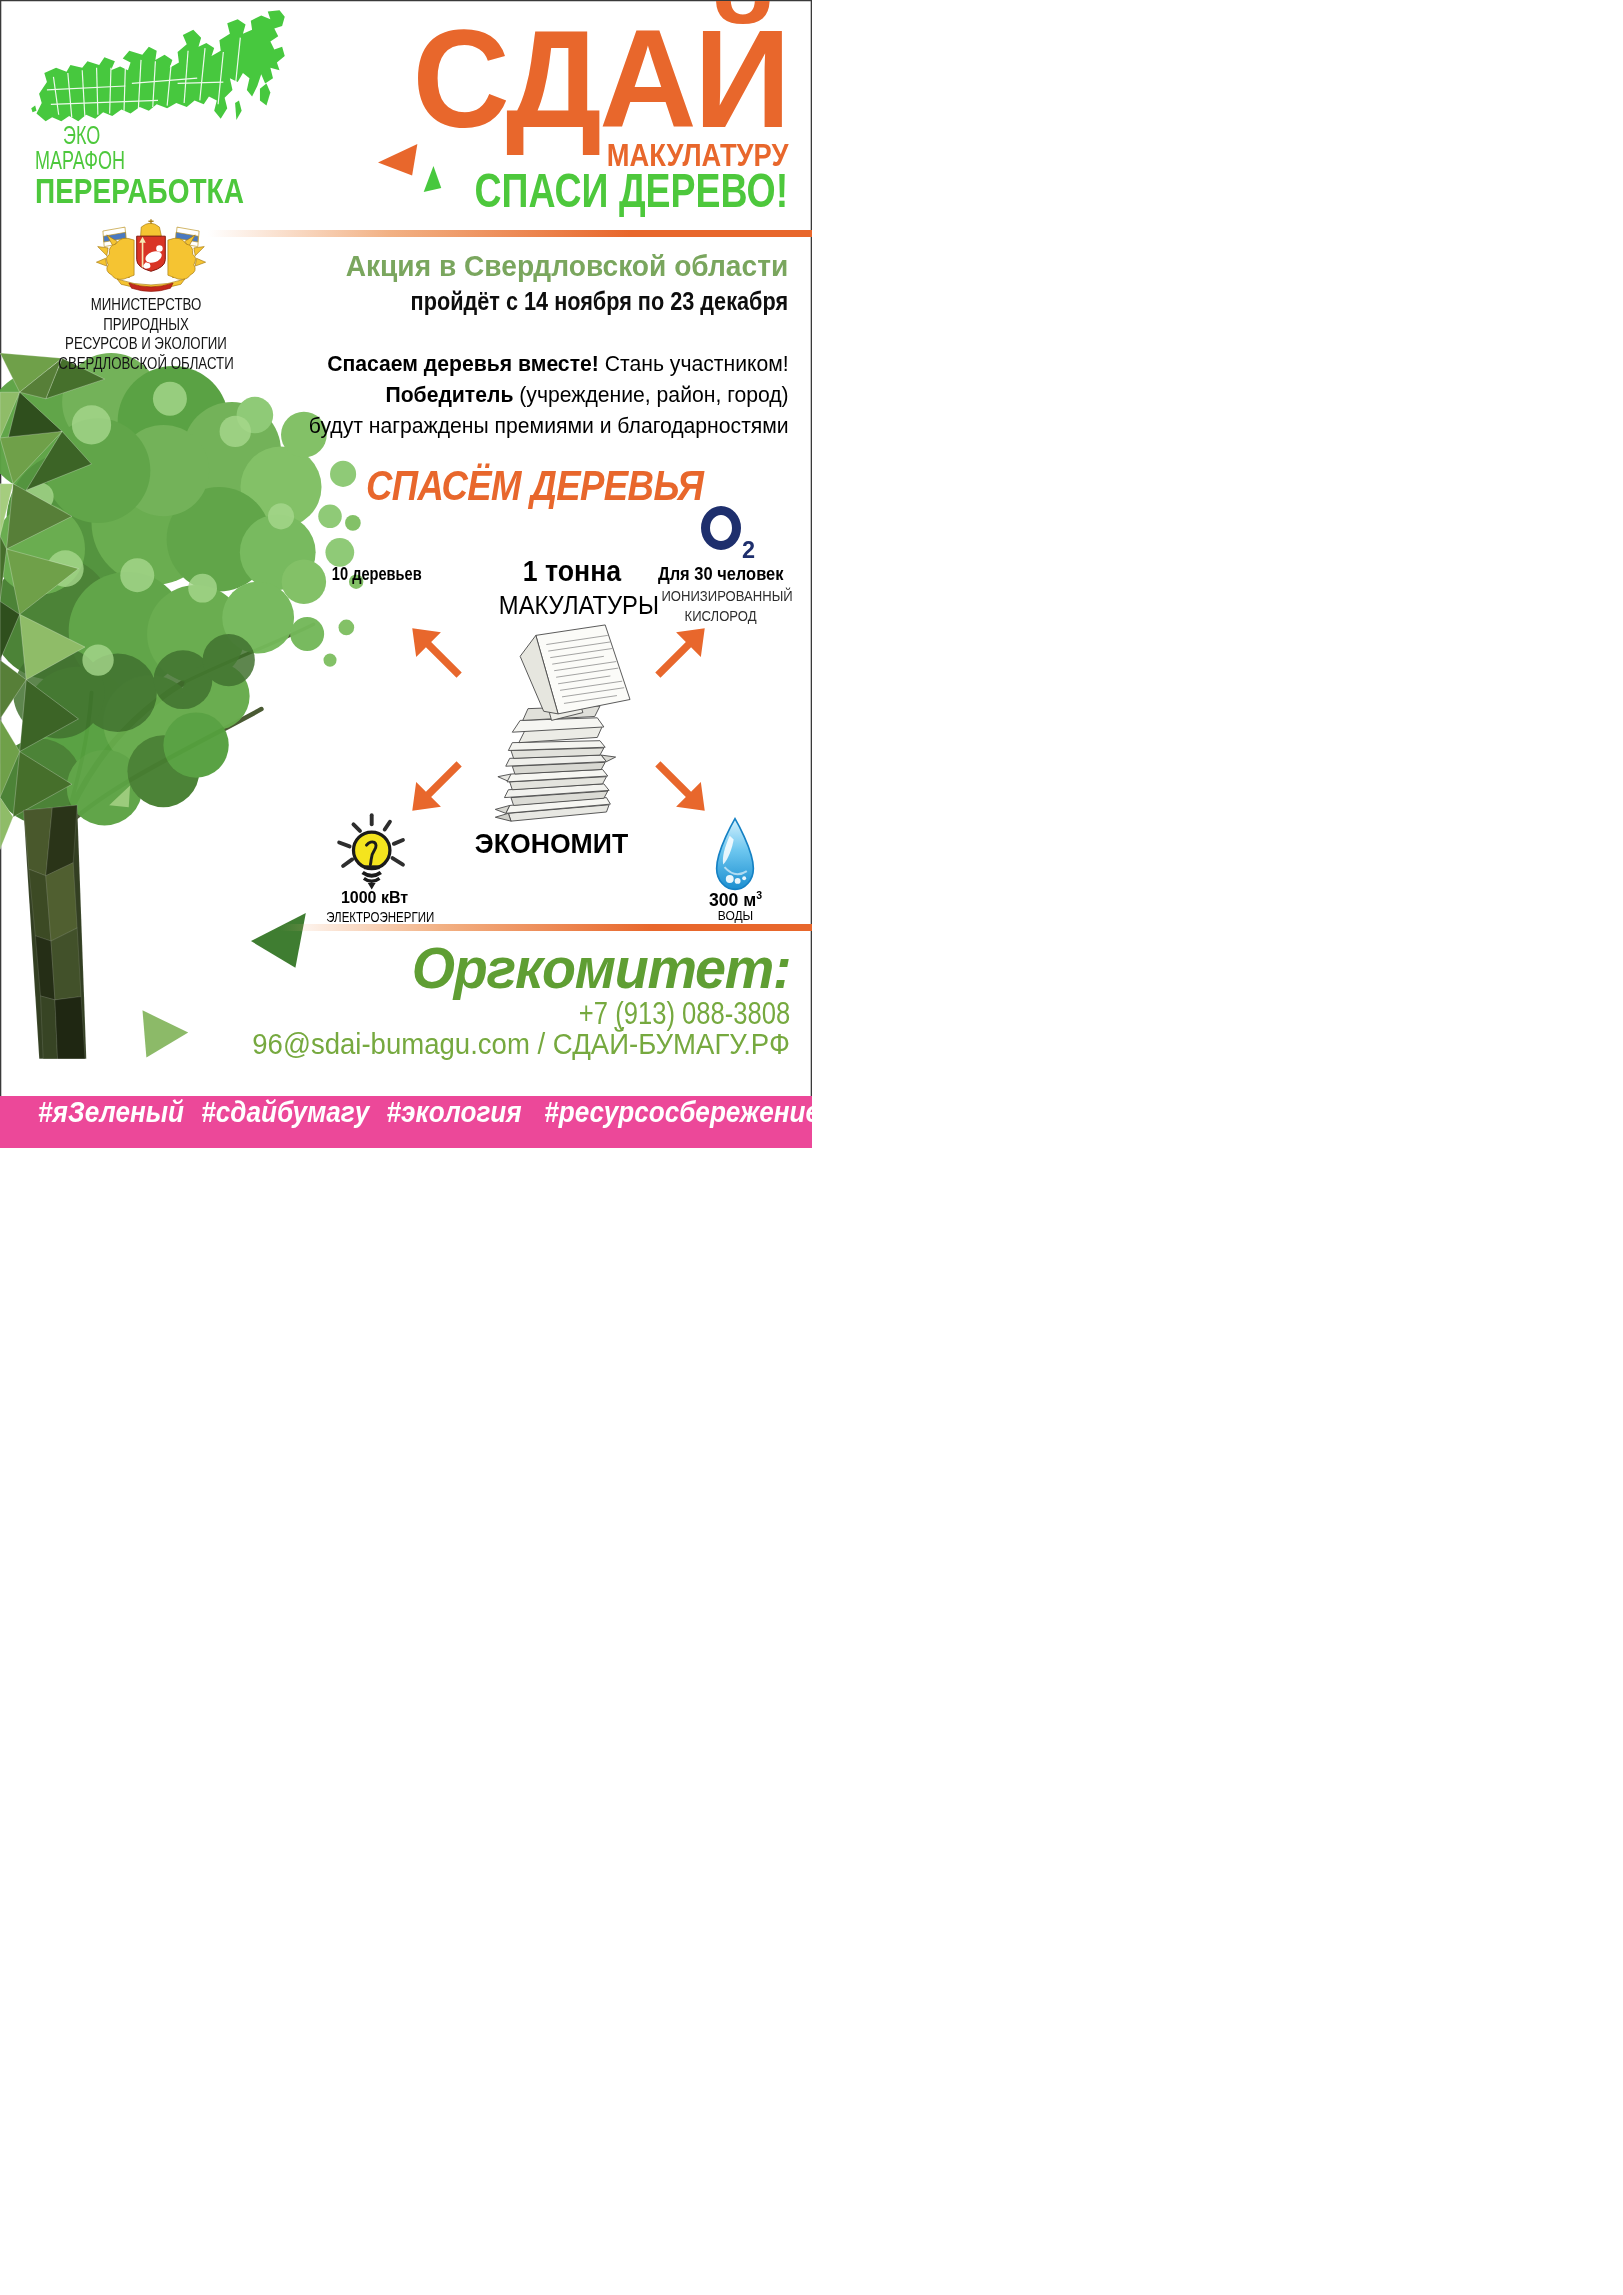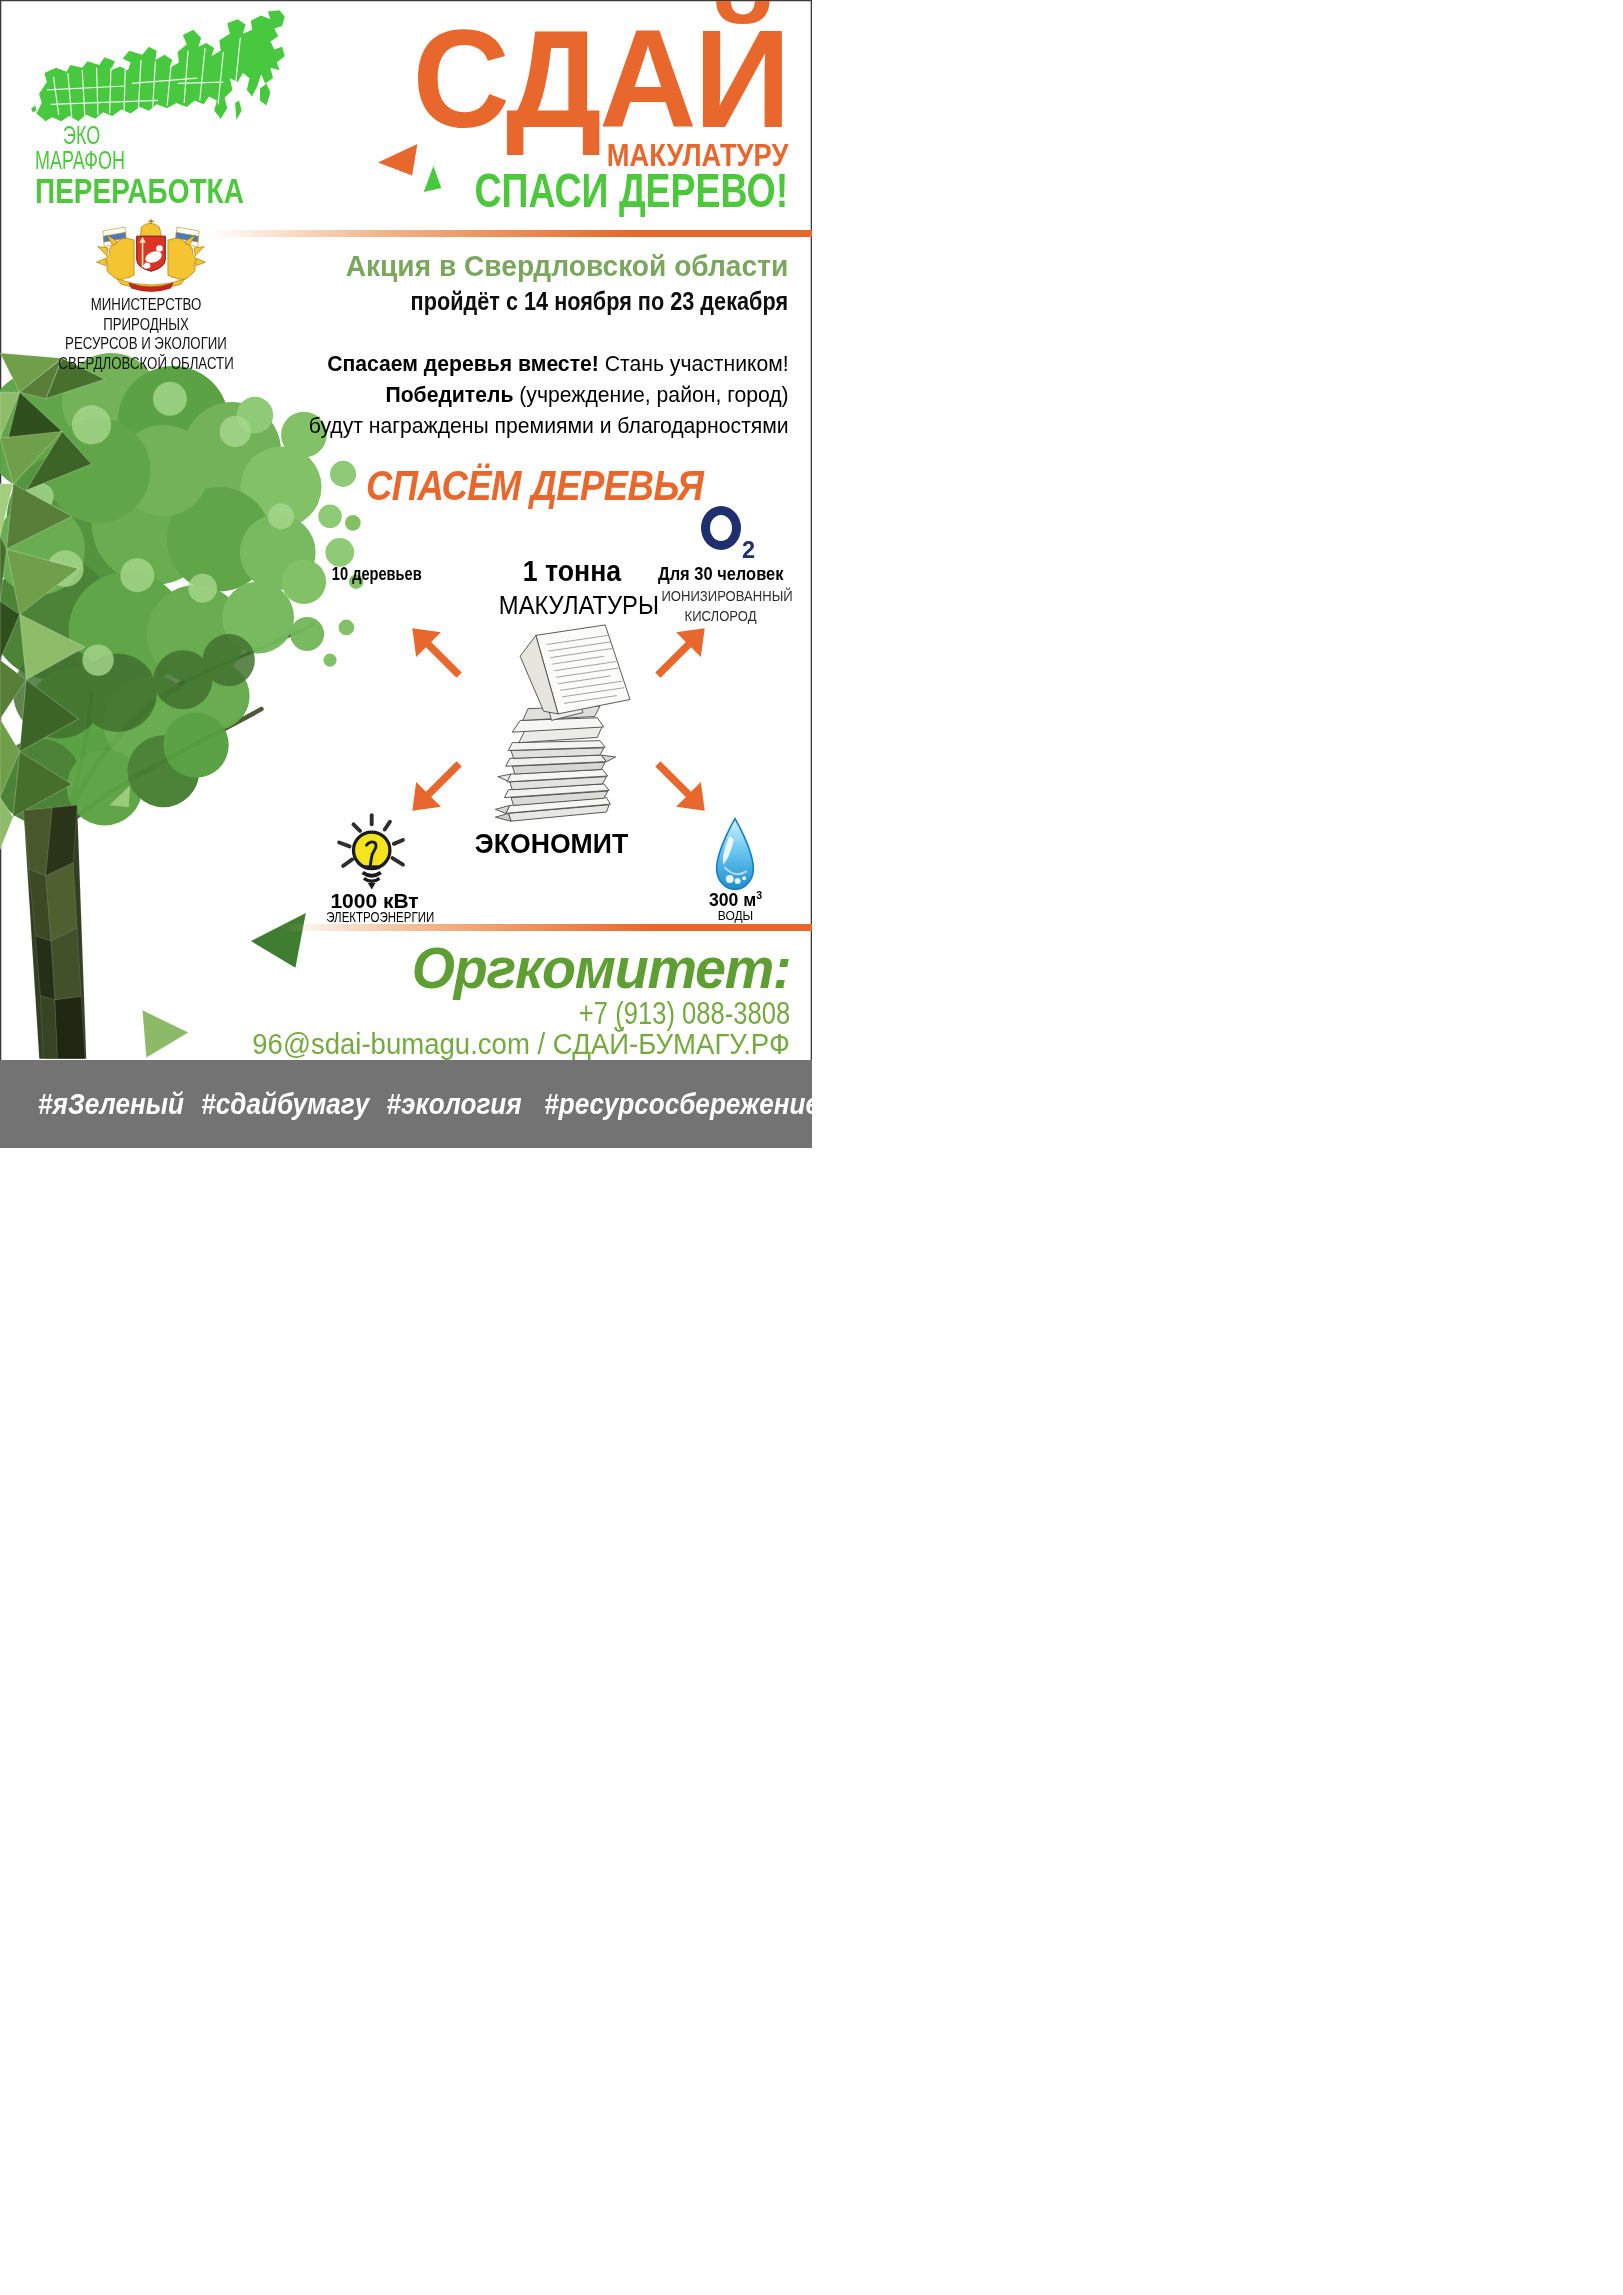--- a/index.html
+++ b/index.html
@@ -12,22 +12,22 @@
   .mgreen{color:#7aa65e;}
   .ogreen{color:#5f9e33;}
   .lgreen{color:#76a93f;}
   .b{font-weight:700;}
   .i{font-style:italic;}
   .divider{position:absolute;height:6.5px;
            background:linear-gradient(90deg,rgba(232,103,44,0) 0%,#f2b184 30%,#e8672c 70%,#e8672c 100%);}
   .o2wrap{position:absolute;left:701px;top:506px;width:56px;height:56px;}
   .o2ring{position:absolute;left:0;top:0;width:22px;height:26px;border:9.2px solid #1e2f6d;border-radius:50%;}
   .o2sub{position:absolute;left:41px;top:31px;font-size:23.5px;font-weight:700;color:#1e2f6d;}
-  .hashbar{position:absolute;left:0;top:1060px;width:812px;height:88px;background:#737373;
-           display:flex;align-items:center;justify-content:space-between;
+  .hashbar{position:absolute;left:0;top:1096px;width:812px;height:88px;background:#ec4899;
+           display:flex;justify-content:space-between;
            padding:0 30px;box-sizing:border-box;}
   .hashbar span{color:#fff;font-size:29px;font-weight:700;font-style:italic;
                 transform:scaleX(.9);transform-origin:center;white-space:nowrap;}
   .ctr{text-align:center;}
   .rt{text-align:right;}
 </style>
 </head>
 <body>
 
 <div class="poster">
@@ -312,21 +312,21 @@
       <line x1="112" y1="84" x2="96" y2="74"></line>
     </g>
     <circle cx="64" cy="62" r="28" fill="#f4e41e" stroke="#1b1b1b" stroke-width="5"></circle>
     <path d="M56,54 C64,44 76,50 68,62 C62,70 64,76 62,84" stroke="#1b1b1b" stroke-width="4.5" fill="none" stroke-linecap="round"></path>
     <path d="M52,88 L76,88" stroke="#1b1b1b" stroke-width="6"></path>
     <path d="M50,96 Q64,106 78,96" stroke="#1b1b1b" stroke-width="6" fill="none"></path>
     <path d="M52,105 Q64,114 76,105" stroke="#1b1b1b" stroke-width="5" fill="none"></path>
     <path d="M58,112 L70,112 L64,122 Z" fill="#1b1b1b"></path>
   </svg>
 
-  <div class="t b ctr" style="left:319px;top:890px;width:111px;font-size:21px;">1000 кВт</div>
+  <div class="t b ctr" style="left:319px;top:890px;width:111px;font-size:16px;">1000 кВт</div>
   <div class="t ctr" style="left:314px;top:910px;width:122px;font-size:14.4px;transform:scaleX(.8);transform-origin:center top;">ЭЛЕКТРОЭНЕРГИИ</div>
 
   <svg style="position:absolute;left:710px;top:816px;" width="50" height="80" viewBox="0 0 76 122">
     <defs>
       <linearGradient id="wg" x1="0" y1="0" x2="0" y2="1">
         <stop offset="0" stop-color="#d6f1fd"></stop>
           <stop offset="0.45" stop-color="#6cc6ef"></stop>
           <stop offset="1" stop-color="#1b8ed0"></stop>
       </linearGradient>
     </defs>

